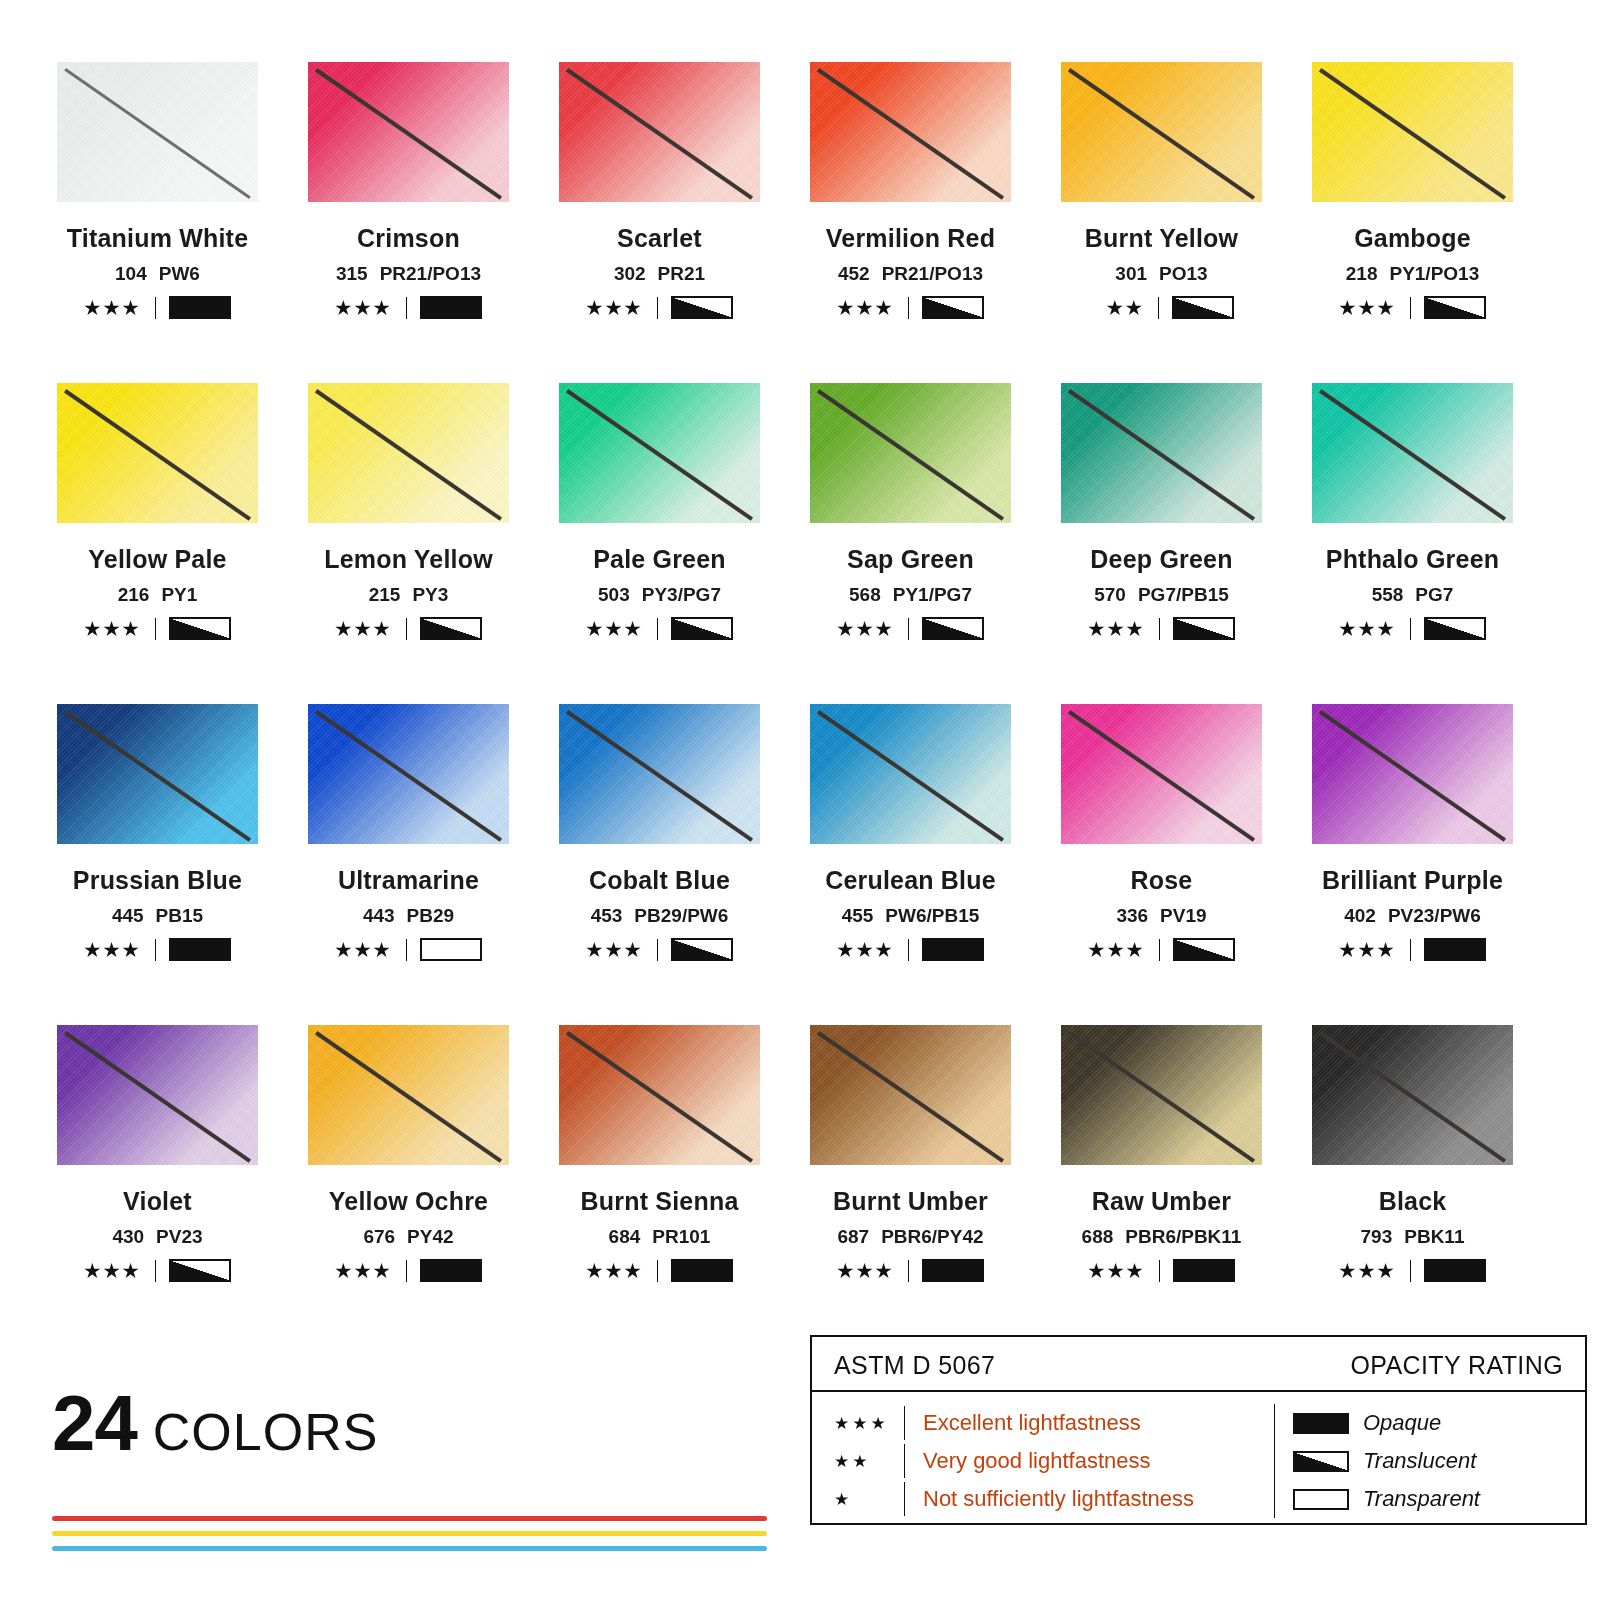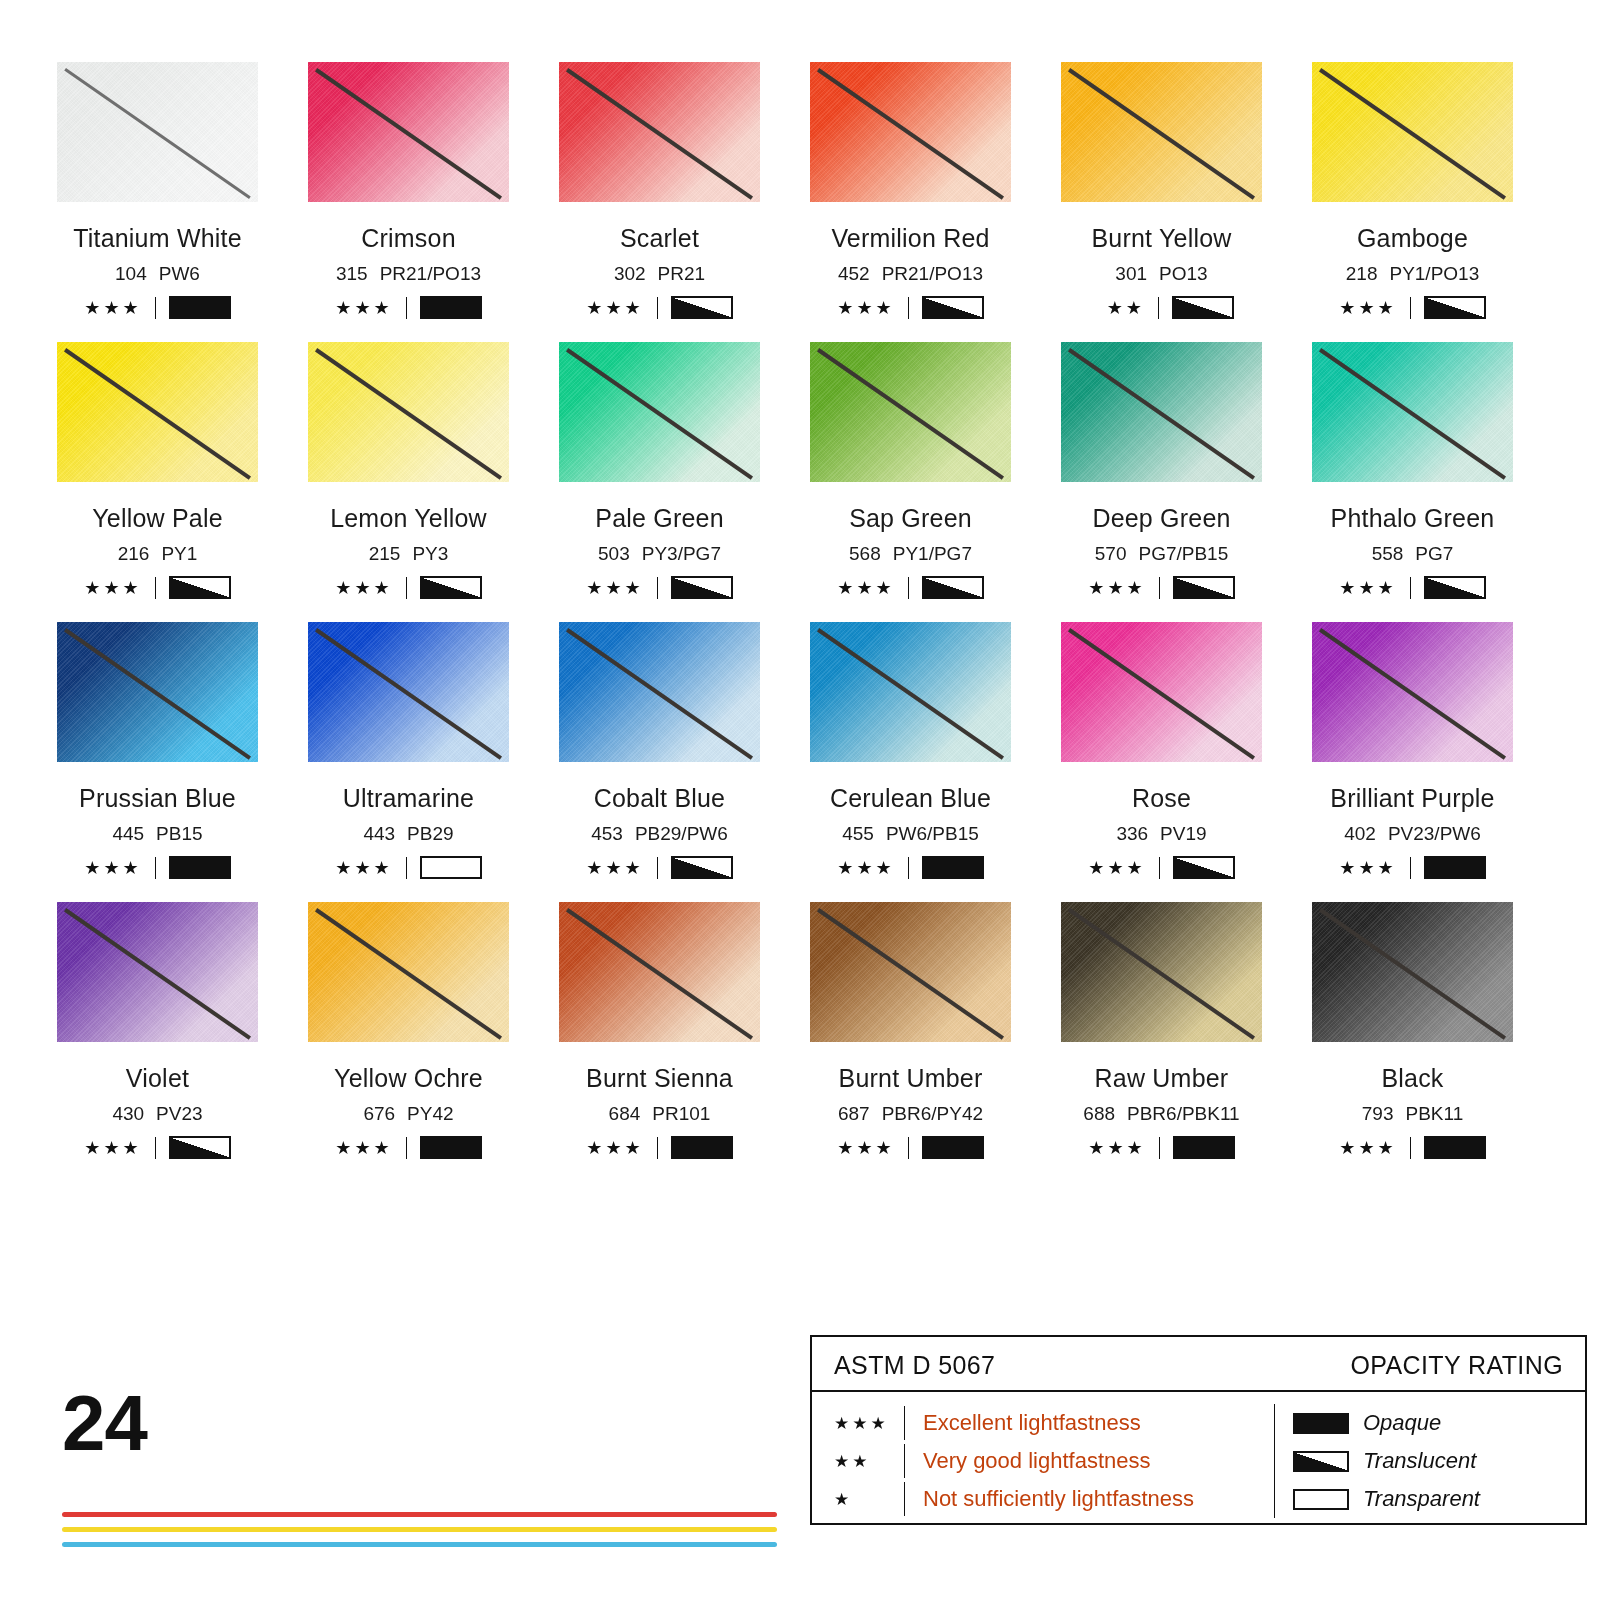--- a/index.html
+++ b/index.html
@@ -21,22 +21,23 @@
     position: absolute;
     left: 57px; top: 62px;
     width: 1486px;
     display: grid;
     grid-template-columns: repeat(6, 201px);
     column-gap: 50px;
     row-gap: 0px;
   }
   .cell {
     width: 201px;
-    height: 280px;
+    height: 321px;
     position: relative;
+    font-weight: bold;
   }
   .swatch {
     width: 201px;
     height: 140px;
     position: relative;
     overflow: hidden;
   }
   .swatch .paint {
     position: absolute;
     inset: 0;
@@ -129,21 +130,21 @@
   .opbox.translucent::after {
     content: "";
     position: absolute;
     inset: 0;
     background: linear-gradient(to top right, #111 0 50%, transparent 50% 100%);
   }
 
   
   #brand {
     position: absolute;
-    left: 62px; top: 1388px;
+    left: 52px; top: 1388px;
     width: 720px;
   }
   #brand .headline {
     display: flex;
     align-items: baseline;
     gap: 16px;
   }
   #brand .big {
     font-size: 78px;
     font-weight: 700;
@@ -574,20 +575,21 @@
         <span class="stars">★★★</span>
         <span class="vbar"></span>
         <span class="opbox opaque"></span>
       </div>
     </div>
   </div>
 
 <div id="brand">
   <div class="headline">
     <span class="big">24</span>
+    <span class="word">COLORS</span>
   </div>
   <div id="stripes">
       <div class="stripe" style="background: rgb(224, 59, 53);"></div>
       <div class="stripe" style="background: rgb(244, 215, 43);"></div>
       <div class="stripe" style="background: rgb(74, 184, 224);"></div>
     </div>
 </div>
 
 <div id="legend">
   <div class="legend-head">

